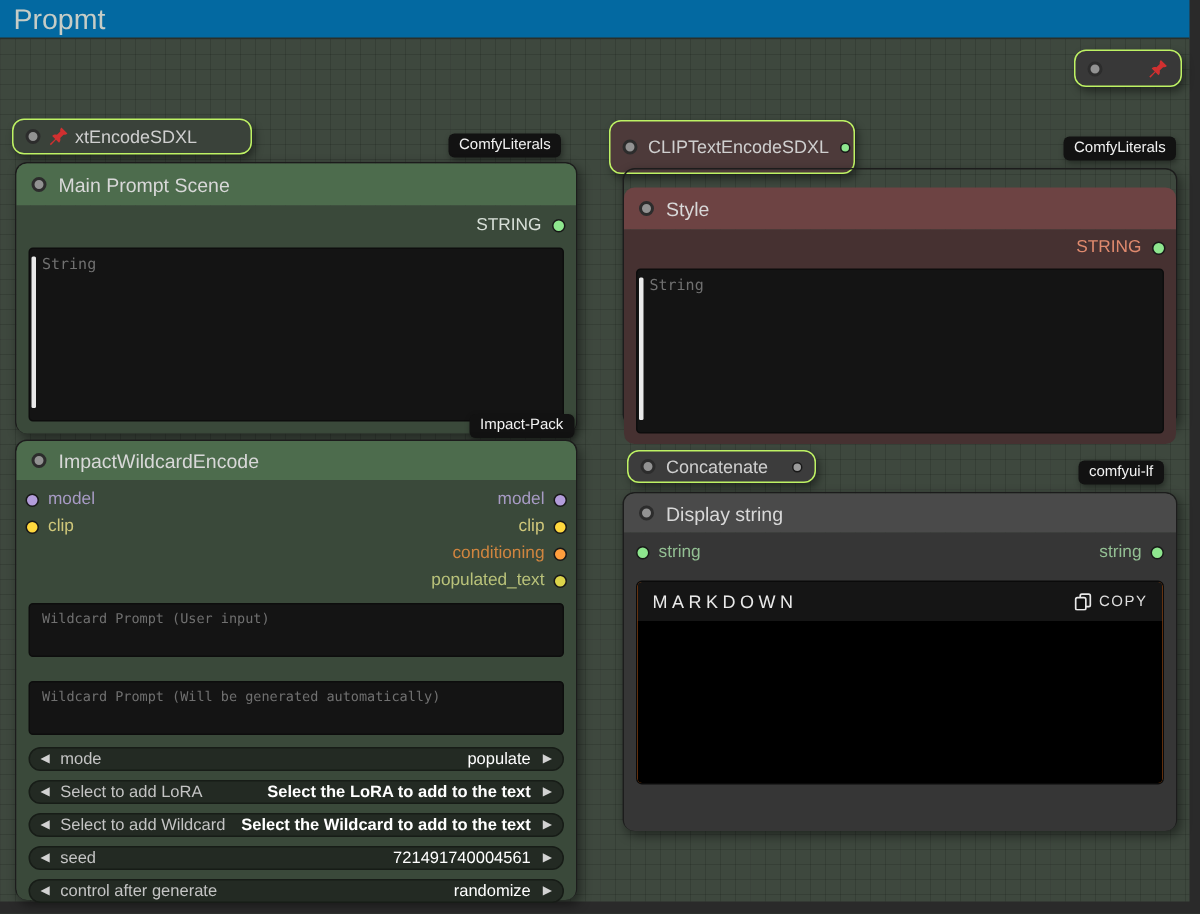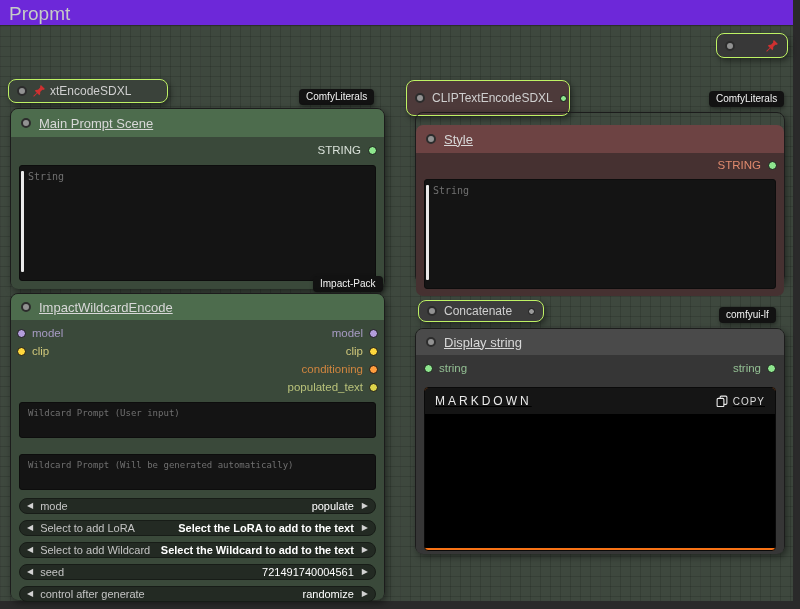--- a/index.html
+++ b/index.html
@@ -1,33 +1,33 @@
 <!DOCTYPE html>
 <html><head>
 <meta charset="utf-8">
 <style>
   * { margin:0; padding:0; box-sizing:border-box; }
   body { background:#202020; font-family:"Liberation Sans", sans-serif; }
   #canvas { position:relative; width:800px; height:609px; background:#2a2a2a; overflow:hidden; }
 
   
   #group { position:absolute; left:0; top:0; width:793px; height:601px; }
-  #group-titlebar { position:absolute; left:0; top:0; width:100%; height:26px; background:#6d28d9; border-bottom:1px solid #2a302a; }
+  #group-titlebar { position:absolute; left:0; top:0; width:100%; height:26px; background:#0369a1; border-bottom:1px solid #2a302a; }
   #group-title { position:absolute; left:9px; top:1px; font-size:19px; line-height:25px; color:#c6ccc6; }
   #group-body { position:absolute; left:0; top:26px; width:100%; height:575px; background-color:#3e483e;
     background-image:
       linear-gradient(rgba(0,0,0,0.12) 1px, transparent 1px),
       linear-gradient(90deg, rgba(0,0,0,0.12) 1px, transparent 1px),
       linear-gradient(rgba(255,255,255,0.025) 1px, transparent 1px),
       linear-gradient(90deg, rgba(255,255,255,0.025) 1px, transparent 1px);
     background-size:10px 10px,10px 10px,100px 100px,100px 100px; }
 
   
   .node { position:absolute; border-radius:8px; border:1px solid #1c1c1c; box-shadow:2px 3px 7px rgba(0,0,0,0.45); }
-  .node-header { height:26px; display:flex; align-items:center; gap:8px; padding:0 10px; border-radius:7px 7px 0 0; color:#d8d8d8; font-size:13px;text-decoration:underline; }
+  .node-header { height:26px; display:flex; align-items:center; gap:8px; padding:0 10px; border-radius:7px 7px 0 0; color:#d8d8d8; font-size:13px; }
   .node-header.tall { height:28px; }
   .node-body { border-radius:0 0 7px 7px; }
 
   .green  .node-header { background:#4d6c4d; }
   .green  .node-body   { background:#3a493a; }
   .maroon .node-header { background:#6d4343;margin-top:12px; }
   .maroon .node-body   { background:#463131; }
   .gray   .node-header { background:#4a4a4a; }
   .gray   .node-body   { background:#363636; }
 
@@ -65,21 +65,21 @@
             display:flex; align-items:center; padding:0 7px; margin:0 8px 6px 8px; font-size:11px; color:#c4c4c4; }
   .widget .arrow { font-size:8px; color:#d2d2d2; line-height:1; }
   .widget .wlabel { margin-left:7px; }
   .widget .wvalue { margin-left:auto; margin-right:8px; color:#ffffff; }
   .widget .wvalue.bold { font-weight:bold; }
 
   .badge { position:absolute; background:#121212; color:#f2f2f2; font-size:10px; line-height:12px;
            padding:2px 7px; border-radius:4px; box-shadow:1px 2px 4px rgba(0,0,0,0.4); }
 
   
-  .md-panel { margin:6px 8px 8px 8px; height:164px; background:#f97316; border-radius:4px; overflow:hidden; border:1px solid #0a0a0a;text-decoration:underline; }
+  .md-panel { margin:6px 8px 8px 8px; height:136px; background:#f97316; border-radius:4px; overflow:hidden; border:1px solid #0a0a0a; }
   .md-head { height:26px; background:#151515; display:flex; align-items:center; padding:0 10px; }
   .md-title { color:#eaeaea; font-size:12px; letter-spacing:3px; }
   .md-copy { margin-left:auto; display:flex; align-items:center; gap:5px; color:#dddddd; font-size:10px; letter-spacing:1px; cursor:pointer; }
 
   .pin { display:inline-flex; width:14px; height:14px; flex:0 0 auto; }
 </style>
 </head>
 <body>
 
 <div id="canvas">

